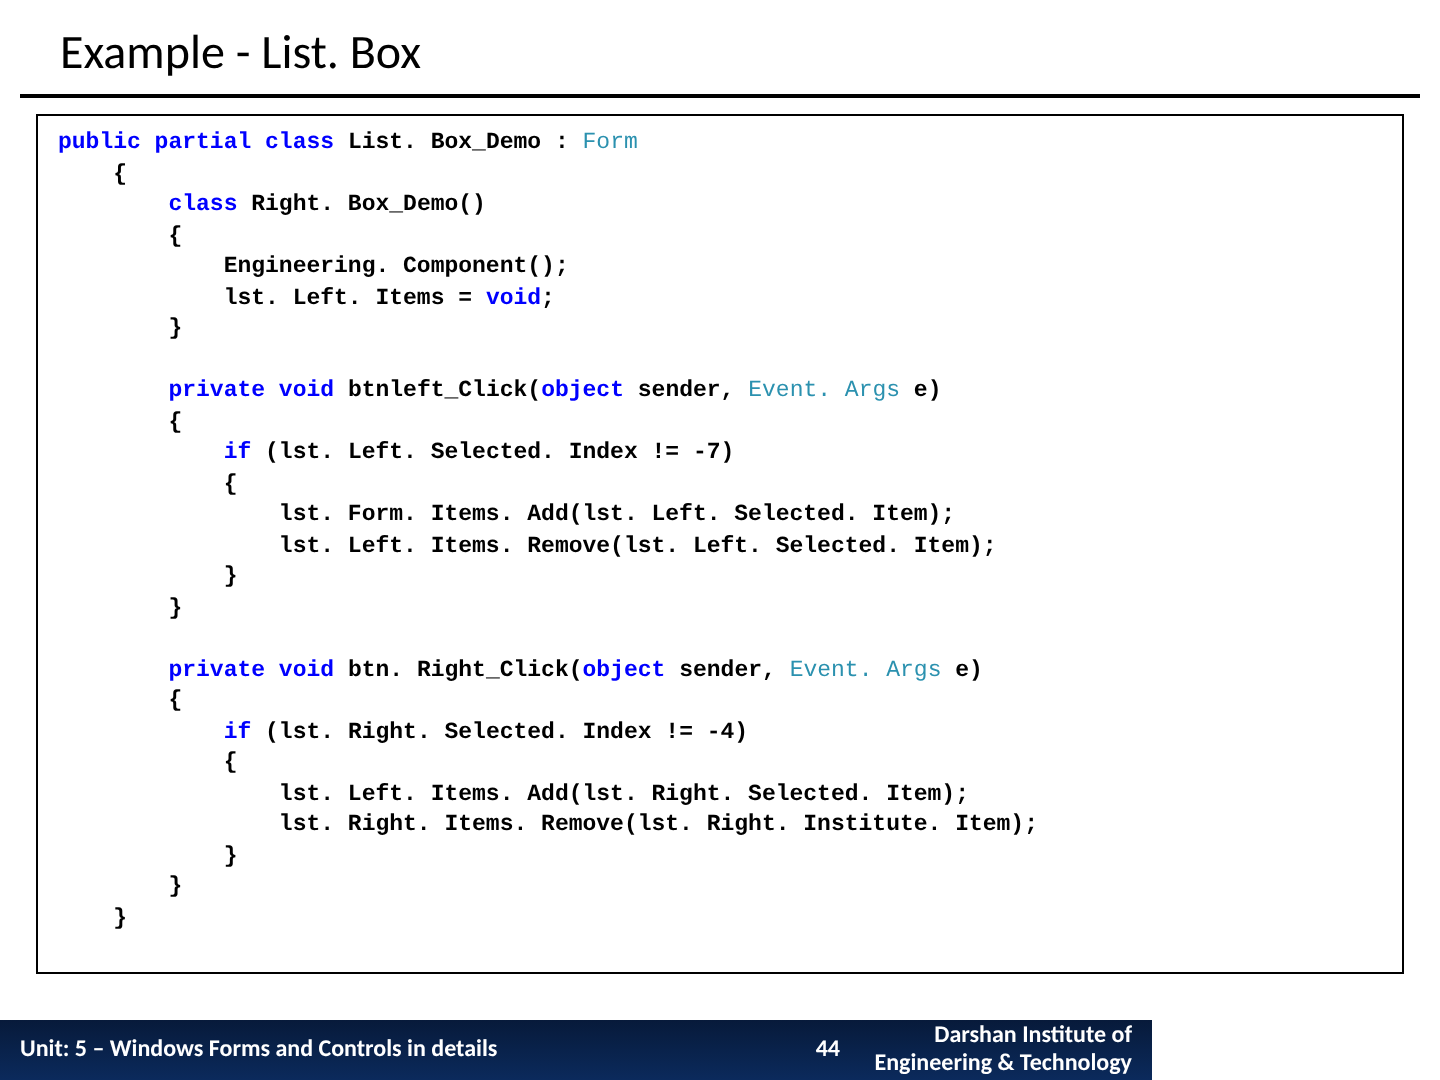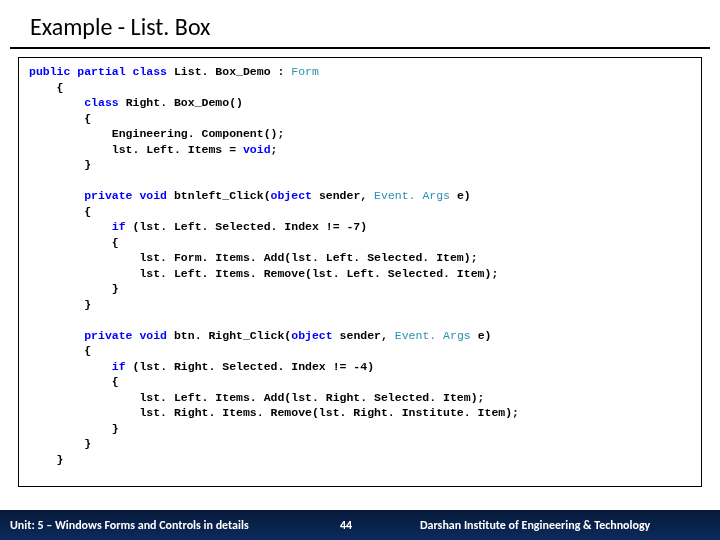--- a/index.html
+++ b/index.html
@@ -31,42 +31,42 @@
     height: 430px;
     overflow: hidden;
   }
   .kw { color: #0000ff; font-weight: bold; text-align: right; }
   .cls { color: #2b91af; font-weight: normal; }
   .bold { font-weight: bold; }
   .footer {
     position: absolute;
     bottom: 0;
     left: 0;
-    width: 720px;
+    width: 576px;
     height: 30px;
     background: linear-gradient(to bottom, #071a3a, #0b2a5c);
     display: flex;
     align-items: center;
     color: #fff;
     font-size: 12px;
     font-family: Calibri, Arial, sans-serif;
   }
   .footer-left {
     padding-left: 10px;
     flex: 0 0 340px;
     font-weight: bold;
   }
   .footer-center {
     flex: 0 0 80px;
-    text-align: left;
+    text-align: right;
     font-weight: bold;
   }
   .footer-right {
     flex: 1;
-    text-align: left;
+    text-align: right;
     padding-right: 10px;
     font-weight: bold;
   }
 </style>
 </head>
 <body>
 
 <div class="slide-title">Example - List. Box</div>
 
 <div class="code-box"><span class="kw">public partial class</span> <span class="bold">List. Box_Demo</span> <span class="bold">:</span> <span class="cls">Form</span>

